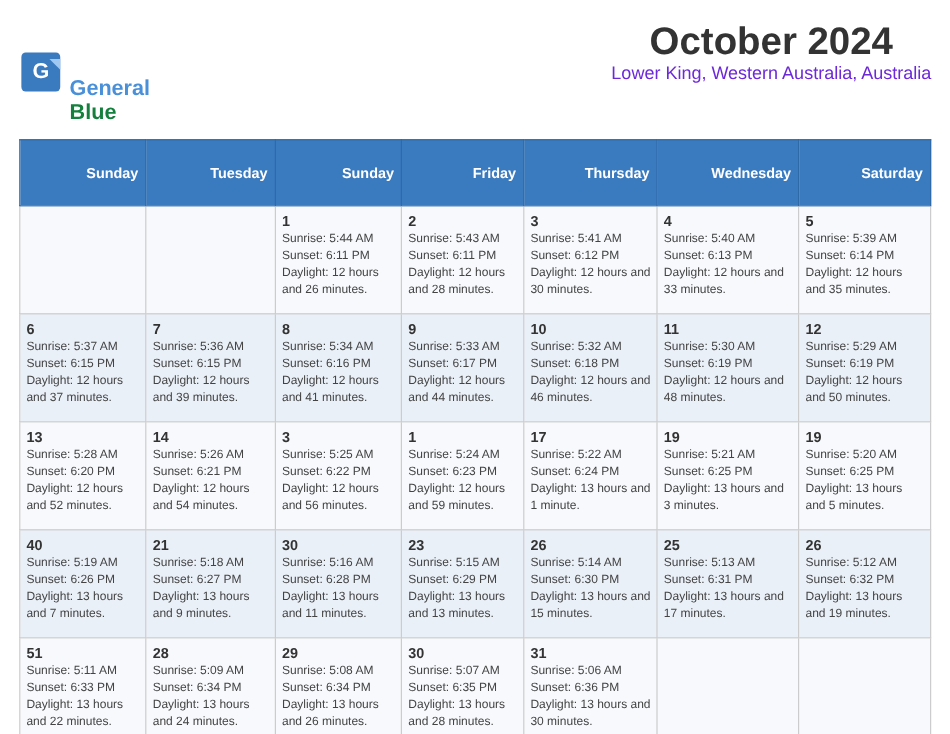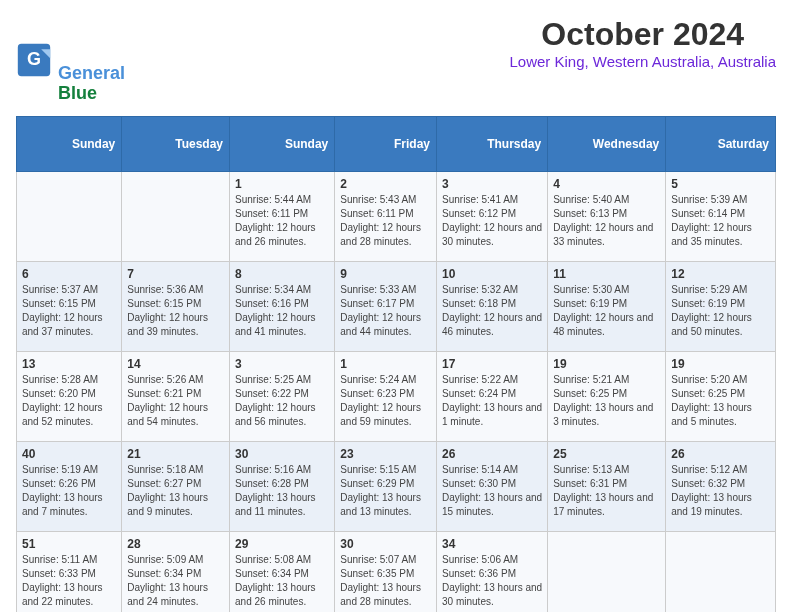--- a/index.html
+++ b/index.html
@@ -246,20 +246,20 @@
         </td>
         <td>
           <span class="day-num">29</span>
           <div class="day-info">Sunrise: 5:08 AM<br>Sunset: 6:34 PM<br>Daylight: 13 hours and 26 minutes.</div>
         </td>
         <td>
           <span class="day-num">30</span>
           <div class="day-info">Sunrise: 5:07 AM<br>Sunset: 6:35 PM<br>Daylight: 13 hours and 28 minutes.</div>
         </td>
         <td>
-          <span class="day-num">34</span>
+          <span class="day-num">31</span>
           <div class="day-info">Sunrise: 5:06 AM<br>Sunset: 6:36 PM<br>Daylight: 13 hours and 30 minutes.</div>
         </td>
         <td></td>
         <td></td>
       </tr>
     </tbody>
 </table>
 
 </body></html>

